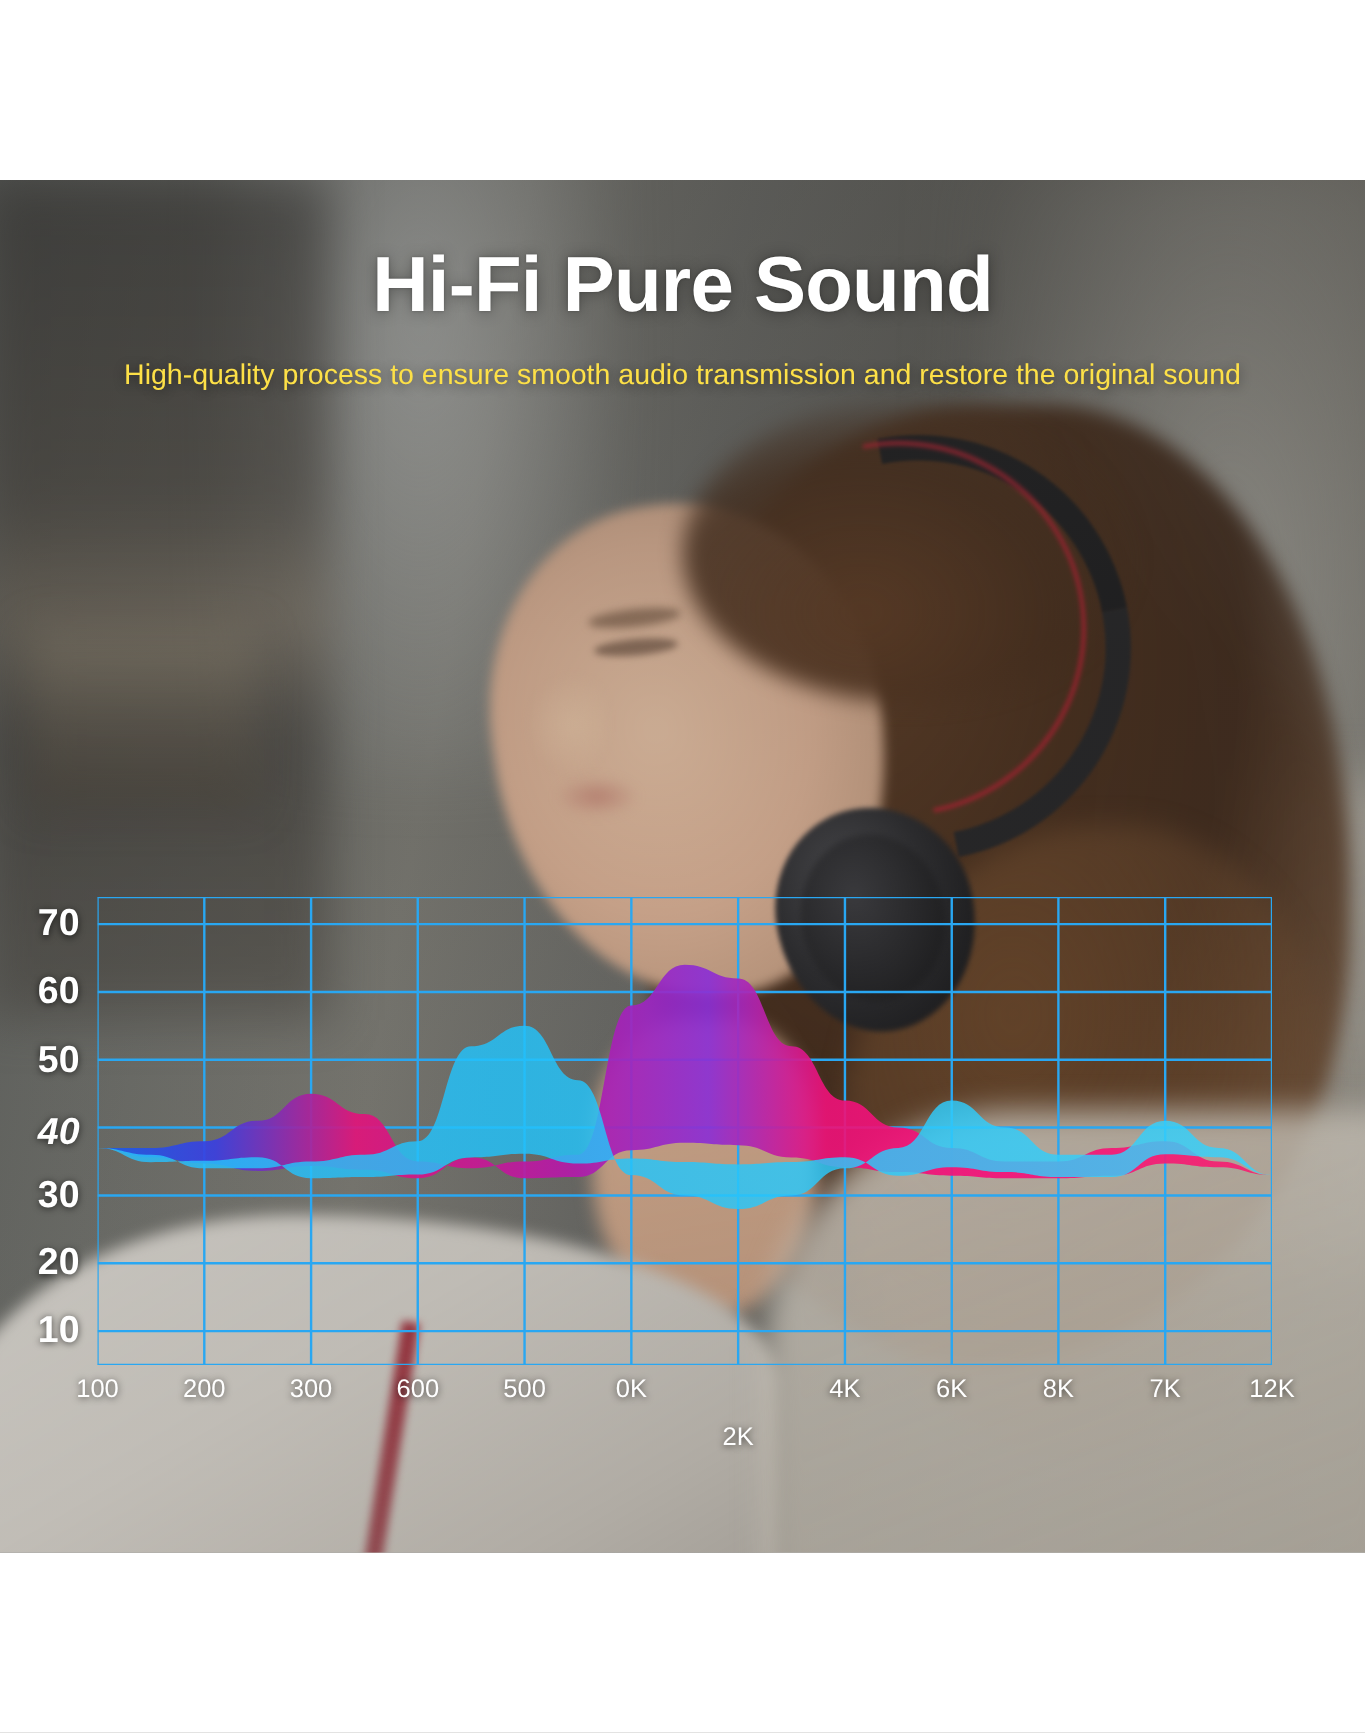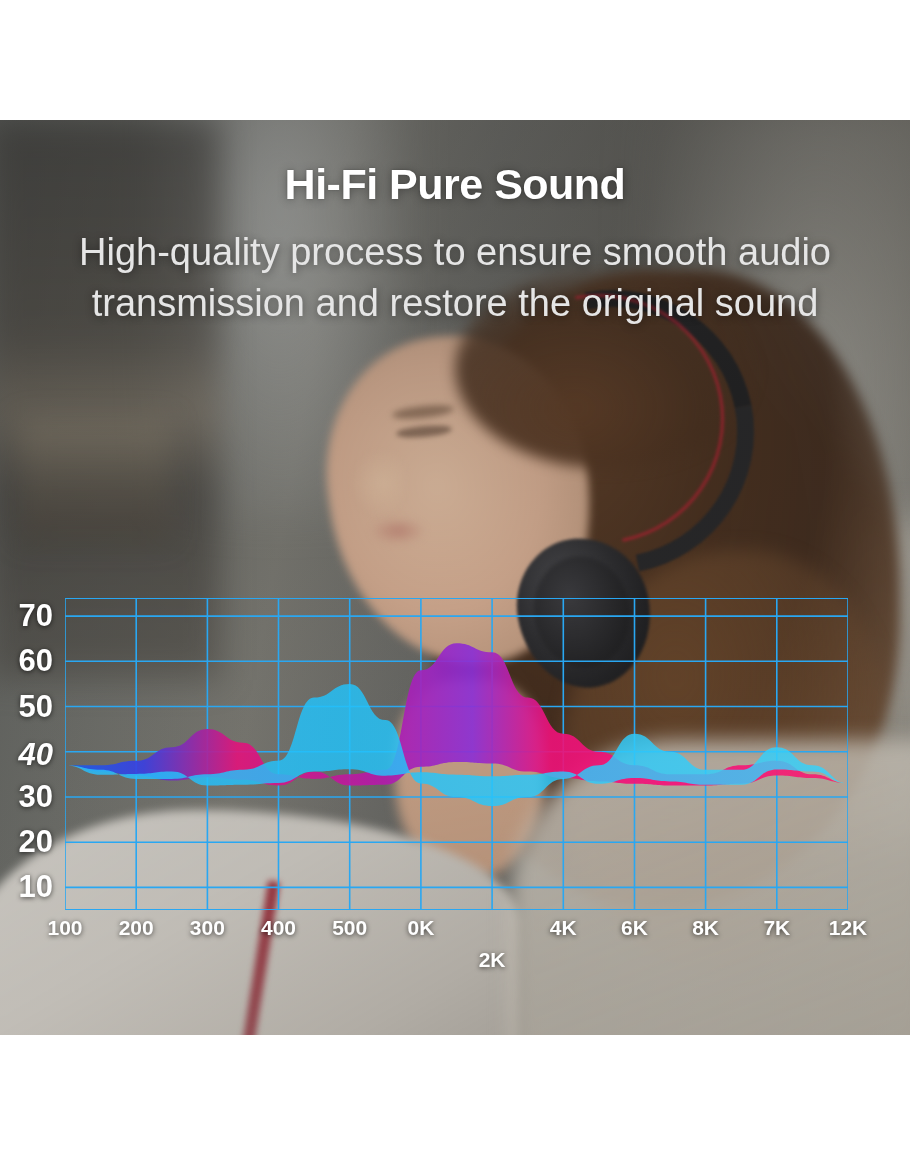--- a/index.html
+++ b/index.html
@@ -173,33 +173,33 @@
     background:linear-gradient(180deg, rgba(58,58,56,.34) 0%, rgba(50,50,48,.18) 34%, rgba(60,60,58,.12) 62%, rgba(70,68,64,.10) 100%);
   }
 
   
   #headline{
     position:absolute;left:0;top:40px;width:910px;text-align:center;
     pointer-events:none;
   }
   #title{
     margin:0;
-    font-size:43px;
+    font-size:52px;
     font-weight:bold;
     color:#ffffff;
     letter-spacing:-.5px;
     text-shadow:0 1px 10px rgba(0,0,0,.35), 0 0 2px rgba(0,0,0,.25);
   }
   #subtitle{
     margin:18px auto 0;
     width:760px;
-    font-size:38px;
+    font-size:19px;
     font-weight:400;
     line-height:1.33;
-    color:#e5e5e5;
+    color:#fde047;
     text-shadow:0 1px 8px rgba(0,0,0,.45);
   }
 
   
   #chart{
     position:absolute;
     left:0;top:460px;
     width:910px;height:430px;
   }
   #plot{
@@ -207,30 +207,30 @@
     left:65px;top:18px;
     width:783px;height:312px;
   }
   .grid-svg{position:absolute;inset:0;width:100%;height:100%;}
   .wave-svg{position:absolute;inset:0;width:100%;height:100%;}
   .ylabels{
     position:absolute;left:0;top:18px;width:58px;height:312px;
   }
   .ylabels span{
     position:absolute;right:5px;
-    color:#ffffff;font-size:31px;font-weight:bold;
+    color:#ffffff;font-size:25px;font-weight:bold;
     text-shadow:0 1px 5px rgba(0,0,0,.65);
     transform:translateY(-50%);
   }
   .xlabels{
     position:absolute;left:65px;top:336px;width:783px;height:34px;
   }
   .xlabels span{
     position:absolute;top:0;
-    color:#ffffff;font-size:21px;font-weight:bold;
+    color:#ffffff;font-size:17px;font-weight:normal;
     text-shadow:0 1px 5px rgba(0,0,0,.65);
     transform:translateX(-50%);
     white-space:nowrap;
   }
 </style>
 </head>
 <body>
 
 <div id="page">
 
@@ -335,21 +335,21 @@
           <path id="pathBefore" fill="url(#gBefore)" opacity="0.92" d="M 0.0 167.3 C 17.8 167.3, 17.8 167.3, 35.6 167.3 C 53.4 167.3, 53.4 162.8, 71.2 162.8 C 89.0 162.8, 89.0 149.2, 106.8 149.2 C 124.6 149.2, 124.6 131.1, 142.4 131.1 C 160.2 131.1, 160.2 144.7, 178.0 144.7 C 195.8 144.7, 195.8 176.3, 213.5 176.3 C 231.3 176.3, 231.3 180.9, 249.1 180.9 C 266.9 180.9, 266.9 176.3, 284.7 176.3 C 302.5 176.3, 302.5 171.8, 320.3 171.8 C 338.1 171.8, 338.1 72.3, 355.9 72.3 C 373.7 72.3, 373.7 45.2, 391.5 45.2 C 409.3 45.2, 409.3 54.3, 427.1 54.3 C 444.9 54.3, 444.9 99.5, 462.7 99.5 C 480.5 99.5, 480.5 135.7, 498.3 135.7 C 516.1 135.7, 516.1 153.7, 533.9 153.7 C 551.7 153.7, 551.7 167.3, 569.5 167.3 C 587.3 167.3, 587.3 176.3, 605.0 176.3 C 622.8 176.3, 622.8 176.3, 640.6 176.3 C 658.4 176.3, 658.4 167.3, 676.2 167.3 C 694.0 167.3, 694.0 162.8, 711.8 162.8 C 729.6 162.8, 729.6 176.3, 747.4 176.3 C 765.2 176.3, 765.2 185.4, 783.0 185.4 L 783.0 185.4 C 765.2 185.4, 765.2 180.1, 747.4 180.1 C 729.6 180.1, 729.6 177.6, 711.8 177.6 C 694.0 177.6, 694.0 185.8, 676.2 185.8 C 658.4 185.8, 658.4 187.5, 640.6 187.5 C 622.8 187.5, 622.8 187.5, 605.0 187.5 C 587.3 187.5, 587.3 185.8, 569.5 185.8 C 551.7 185.8, 551.7 183.4, 533.9 183.4 C 516.1 183.4, 516.1 180.1, 498.3 180.1 C 480.5 180.1, 480.5 173.6, 462.7 173.6 C 444.9 173.6, 444.9 165.5, 427.1 165.5 C 409.3 165.5, 409.3 163.9, 391.5 163.9 C 373.7 163.9, 373.7 168.8, 355.9 168.8 C 338.1 168.8, 338.1 186.7, 320.3 186.7 C 302.5 186.7, 302.5 187.5, 284.7 187.5 C 266.9 187.5, 266.9 173.5, 249.1 173.5 C 231.3 173.5, 231.3 187.5, 213.5 187.5 C 195.8 187.5, 195.8 181.8, 178.0 181.8 C 160.2 181.8, 160.2 179.3, 142.4 179.3 C 124.6 179.3, 124.6 182.6, 106.8 182.6 C 89.0 182.6, 89.0 177.6, 71.2 177.6 C 53.4 177.6, 53.4 173.5, 35.6 173.5 C 17.8 173.5, 17.8 167.3, 0.0 167.3 Z"></path>
 
           <path id="pathAfter" fill="url(#gAfterTop)" opacity="0.90" d="M 0.0 167.3 C 17.8 167.3, 17.8 171.8, 35.6 171.8 C 53.4 171.8, 53.4 180.9, 71.2 180.9 C 89.0 180.9, 89.0 180.9, 106.8 180.9 C 124.6 180.9, 124.6 176.3, 142.4 176.3 C 160.2 176.3, 160.2 171.8, 178.0 171.8 C 195.8 171.8, 195.8 162.8, 213.5 162.8 C 231.3 162.8, 231.3 99.5, 249.1 99.5 C 266.9 99.5, 266.9 85.9, 284.7 85.9 C 302.5 85.9, 302.5 122.1, 320.3 122.1 C 338.1 122.1, 338.1 185.4, 355.9 185.4 C 373.7 185.4, 373.7 199.0, 391.5 199.0 C 409.3 199.0, 409.3 208.0, 427.1 208.0 C 444.9 208.0, 444.9 199.0, 462.7 199.0 C 480.5 199.0, 480.5 180.9, 498.3 180.9 C 516.1 180.9, 516.1 167.3, 533.9 167.3 C 551.7 167.3, 551.7 135.7, 569.5 135.7 C 587.3 135.7, 587.3 153.7, 605.0 153.7 C 622.8 153.7, 622.8 171.8, 640.6 171.8 C 658.4 171.8, 658.4 171.8, 676.2 171.8 C 694.0 171.8, 694.0 149.2, 711.8 149.2 C 729.6 149.2, 729.6 167.3, 747.4 167.3 C 765.2 167.3, 765.2 185.4, 783.0 185.4 L 783.0 185.4 C 765.2 185.4, 765.2 173.5, 747.4 173.5 C 729.6 173.5, 729.6 171.5, 711.8 171.5 C 694.0 171.5, 694.0 186.7, 676.2 186.7 C 658.4 186.7, 658.4 186.7, 640.6 186.7 C 622.8 186.7, 622.8 183.4, 605.0 183.4 C 587.3 183.4, 587.3 180.1, 569.5 180.1 C 551.7 180.1, 551.7 185.8, 533.9 185.8 C 516.1 185.8, 516.1 173.5, 498.3 173.5 C 480.5 173.5, 480.5 176.7, 462.7 176.7 C 444.9 176.7, 444.9 178.3, 427.1 178.3 C 409.3 178.3, 409.3 176.7, 391.5 176.7 C 373.7 176.7, 373.7 174.3, 355.9 174.3 C 338.1 174.3, 338.1 177.7, 320.3 177.7 C 302.5 177.7, 302.5 171.2, 284.7 171.2 C 266.9 171.2, 266.9 173.6, 249.1 173.6 C 231.3 173.6, 231.3 185.0, 213.5 185.0 C 195.8 185.0, 195.8 186.7, 178.0 186.7 C 160.2 186.7, 160.2 187.5, 142.4 187.5 C 124.6 187.5, 124.6 173.5, 106.8 173.5 C 89.0 173.5, 89.0 175.9, 71.2 175.9 C 53.4 175.9, 53.4 176.8, 35.6 176.8 C 17.8 176.8, 17.8 167.3, 0.0 167.3 Z"></path>
         </svg>
       </div>
 
       <div class="xlabels" id="xlabels">
           <span style="left: 0px;">100</span>
           <span style="left: 71.1818px;">200</span>
           <span style="left: 142.364px;">300</span>
-          <span style="left: 213.545px;">400</span>
+          <span style="left: 213.545px;">600</span>
           <span style="left: 284.727px;">500</span>
           <span style="left: 355.909px;">0K</span>
           <span style="left: 427.091px; margin-top: 32px;">2K</span>
           <span style="left: 498.273px;">4K</span>
           <span style="left: 569.455px;">6K</span>
           <span style="left: 640.636px;">8K</span>
           <span style="left: 711.818px;">7K</span>
           <span style="left: 783px; text-align: right;">12K</span>
         </div>
     </div>

